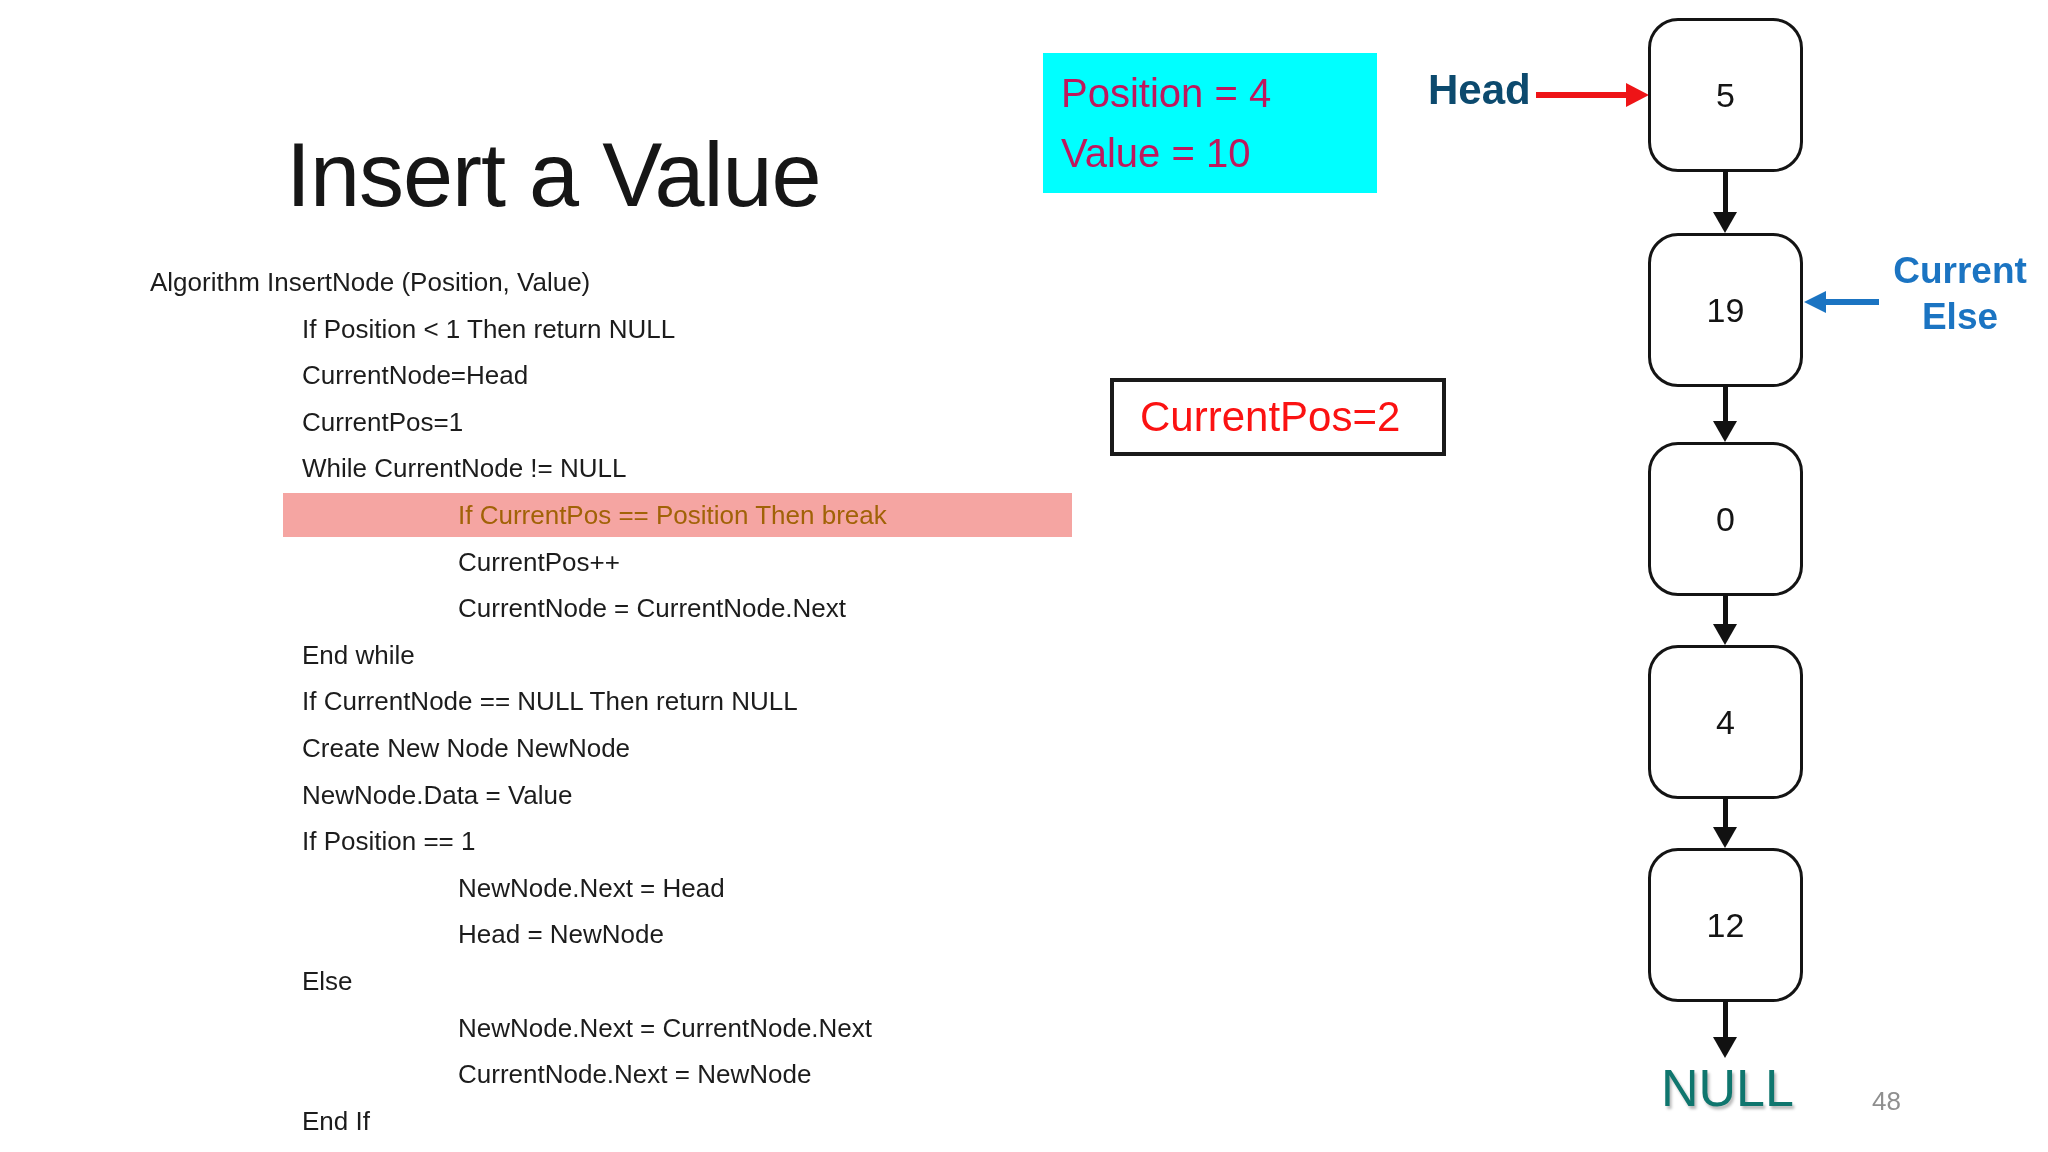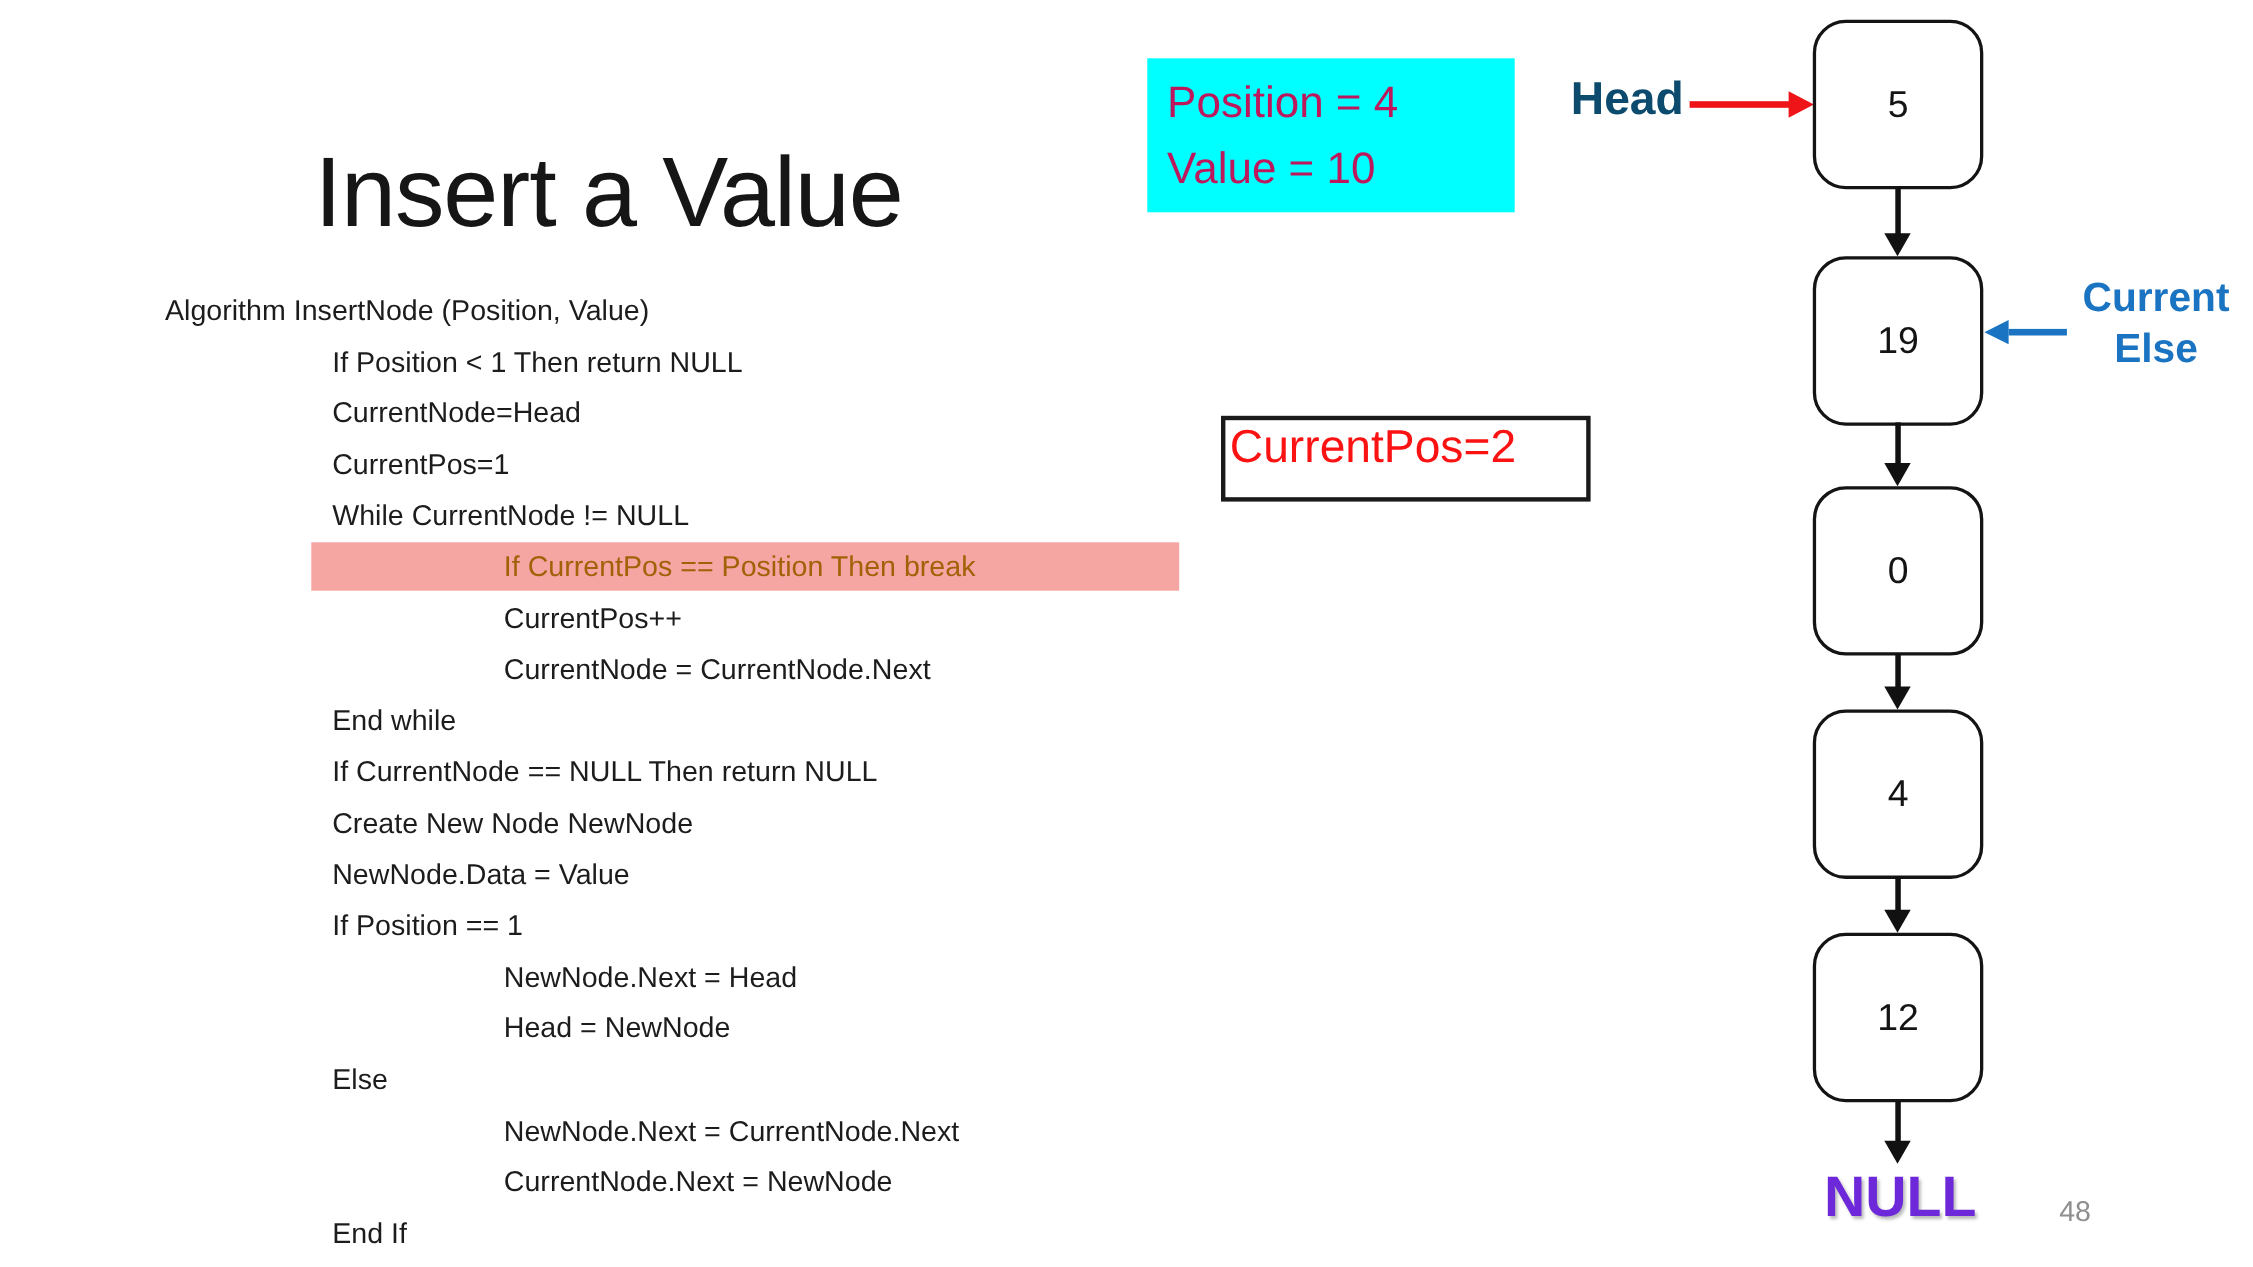--- a/index.html
+++ b/index.html
@@ -30,21 +30,21 @@
   
   .params-box{
     position:absolute;left:1043px;top:53px;width:334px;height:140px;
     background:#00ffff;box-sizing:border-box;padding:10px 0 0 18px;
   }
   .params-box .pline{font-size:40px;line-height:60px;color:#be185d;}
   
   .cpos-box{
     position:absolute;left:1110px;top:378px;width:336px;height:78px;
     background:#ffffff;border:4px solid #1a1a1a;box-sizing:border-box;
-    display:flex;align-items:flex-start;padding-left:4px;
+    display:flex;align-items:center;padding-left:26px;
   }
   .cpos-box span{font-size:42px;color:#fb1212;}
   
   .head-label{
     position:absolute;left:1428px;top:66px;
     font-size:42px;font-weight:700;color:#0c4a6e;
   }
   .head-arrow-shaft{position:absolute;left:1536px;top:92px;width:94px;height:6px;background:#ee1417;}
   .head-arrow-tri{
     position:absolute;left:1626px;top:83px;width:0;height:0;
@@ -72,21 +72,21 @@
   }
   .cur-arrow-shaft{position:absolute;left:1826px;top:299px;width:53px;height:6px;background:#1b74c2;}
   .cur-arrow-tri{
     position:absolute;left:1804px;top:291px;width:0;height:0;
     border-top:11px solid transparent;border-bottom:11px solid transparent;
     border-right:22px solid #1b74c2;
   }
   
   .null-label{
     position:absolute;left:1640px;top:1058px;width:175px;text-align:center;
-    font-size:52px;font-weight:700;color:#6d28d9;
+    font-size:52px;font-weight:400;color:#0f766e;
     text-shadow:2px 3px 3px #b9b9b9;
   }
   .page-num{position:absolute;left:1872px;top:1086px;font-size:26px;color:#8f8f8f;}
 </style>
 </head>
 <body>
 
 <div class="slide">
 
   <div class="title">Insert a Value</div>

